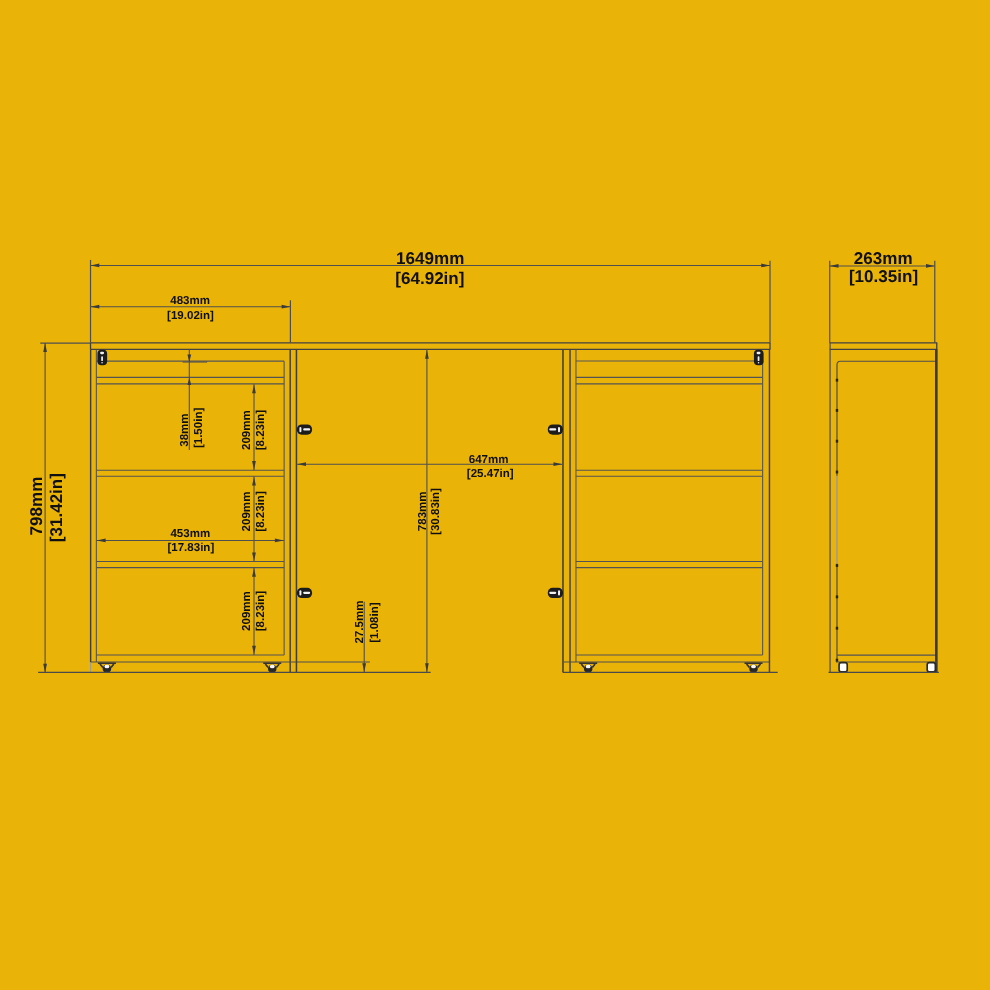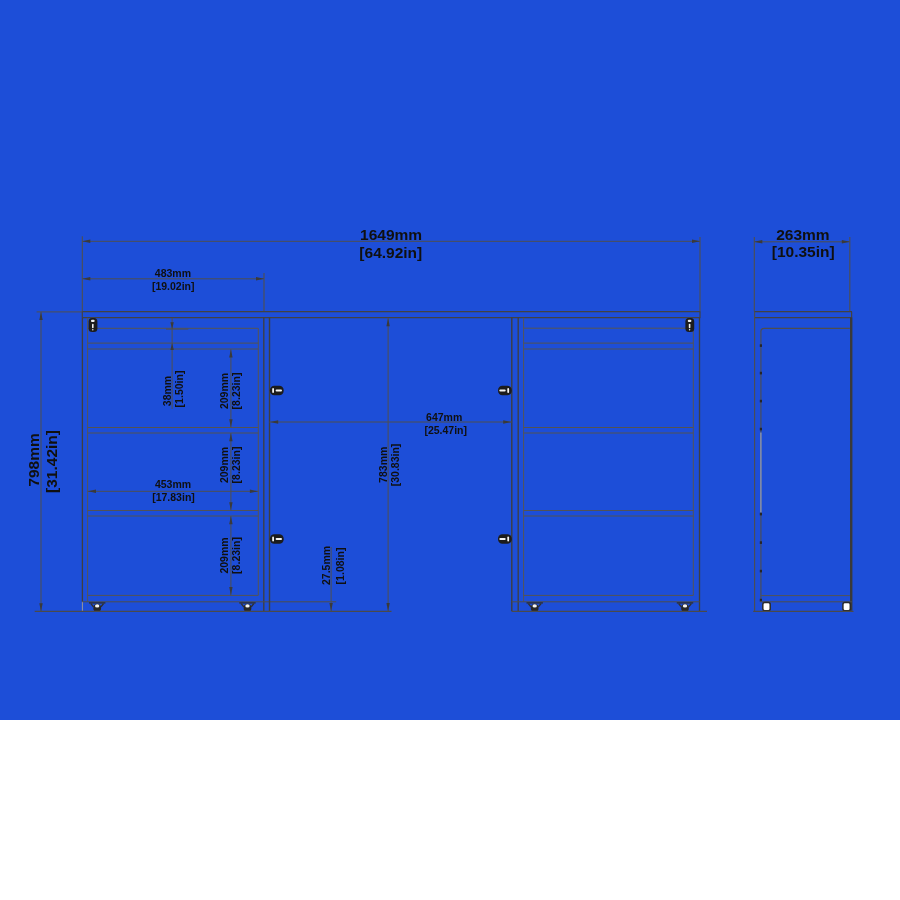--- a/index.html
+++ b/index.html
@@ -1,16 +1,16 @@
 <!DOCTYPE html>
 <html><head>
 <meta charset="utf-8">
 <style>
   html,body{margin:0;padding:0;background:#ffffff;}
-  .page{width:900px;height:720px;background:#1d4ed8;position:relative;}
+  .page{width:900px;height:900px;background:#eab308;position:relative;}
   text{font-family:"Liberation Sans",sans-serif;font-weight:bold;fill:#101010;-webkit-font-smoothing:antialiased;}
   .big{font-size:15.5px;}
   .sm{font-size:10.5px;}
 </style>
 </head>
 <body>
 <div class="page">
 <svg width="900" height="900" viewBox="0 0 900 900" xmlns="http://www.w3.org/2000/svg">
 <g fill="none" stroke-linecap="butt">
 

